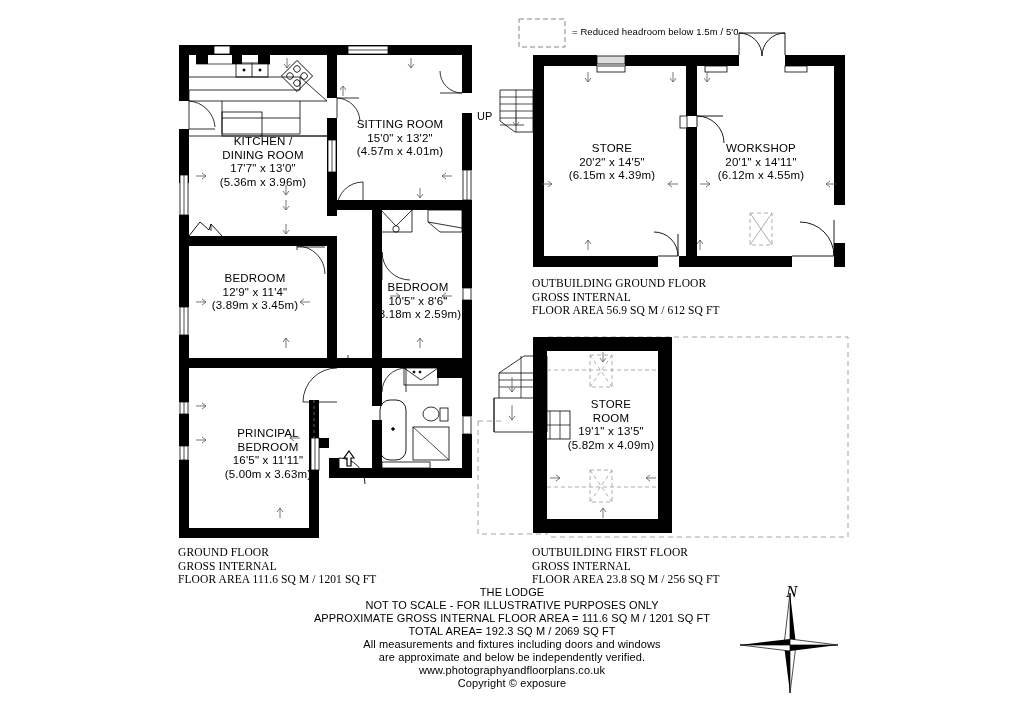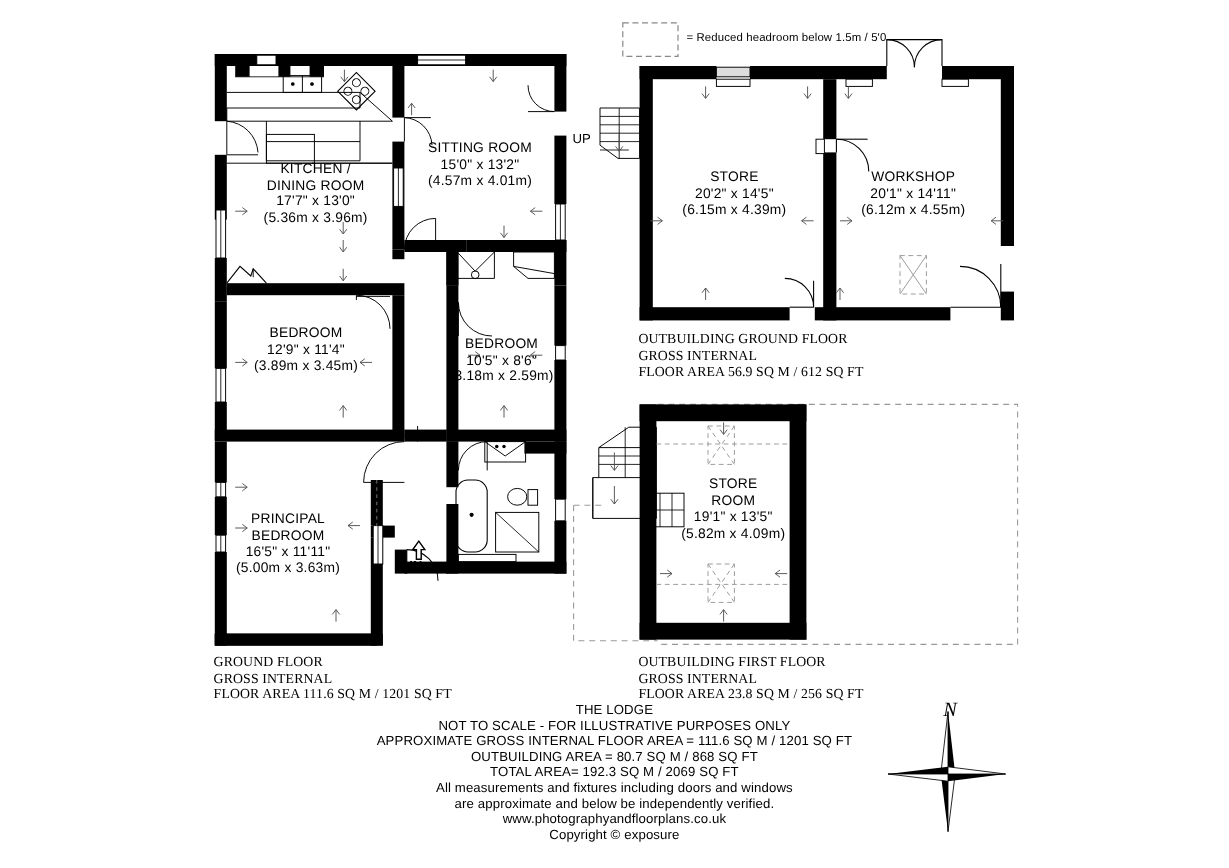--- a/index.html
+++ b/index.html
@@ -480,21 +480,21 @@
     <div>12'9" x 11'4"</div>
     <div>(3.89m x 3.45m)</div>
   </div>
 
   <div class="txt room-label ctr" style="left:418px; top:281px;">
     <div>BEDROOM</div>
     <div>10'5" x 8'6"</div>
     <div>(3.18m x 2.59m)</div>
   </div>
 
-  <div class="txt room-label ctr" style="left:240px; top:427px;">
+  <div class="txt room-label ctr" style="left:268px; top:427px;">
     <div>PRINCIPAL</div>
     <div>BEDROOM</div>
     <div>16'5" x 11'11"</div>
     <div>(5.00m x 3.63m)</div>
   </div>
 
   <div class="txt room-label ctr" style="left:612px; top:142px;">
     <div>STORE</div>
     <div>20'2" x 14'5"</div>
     <div>(6.15m x 4.39m)</div>
@@ -528,21 +528,20 @@
   <div class="txt block-label" style="left:532px; top:546px;">
     <div>OUTBUILDING FIRST FLOOR</div>
     <div>GROSS INTERNAL</div>
     <div>FLOOR AREA 23.8 SQ M / 256 SQ FT</div>
   </div>
 
   <div class="txt footer-line ctr" style="left:512px; top:586px; width:700px;">
     <div>THE LODGE</div>
     <div>NOT TO SCALE - FOR ILLUSTRATIVE PURPOSES ONLY</div>
     <div>APPROXIMATE GROSS INTERNAL FLOOR AREA = 111.6 SQ M / 1201 SQ FT</div>
-    <div>OUTBUILDING AREA = 80.7 SQ M / 868 SQ FT</div>
     <div>TOTAL AREA= 192.3 SQ M / 2069 SQ FT</div>
     <div>All measurements and fixtures including doors and windows</div>
     <div>are approximate and below be independently verified.</div>
     <div>www.photographyandfloorplans.co.uk</div>
     <div>Copyright ©  exposure</div>
   </div>
 
   <div class="txt n-label" style="left:786px; top:582px;">N</div>
 
 </div>

